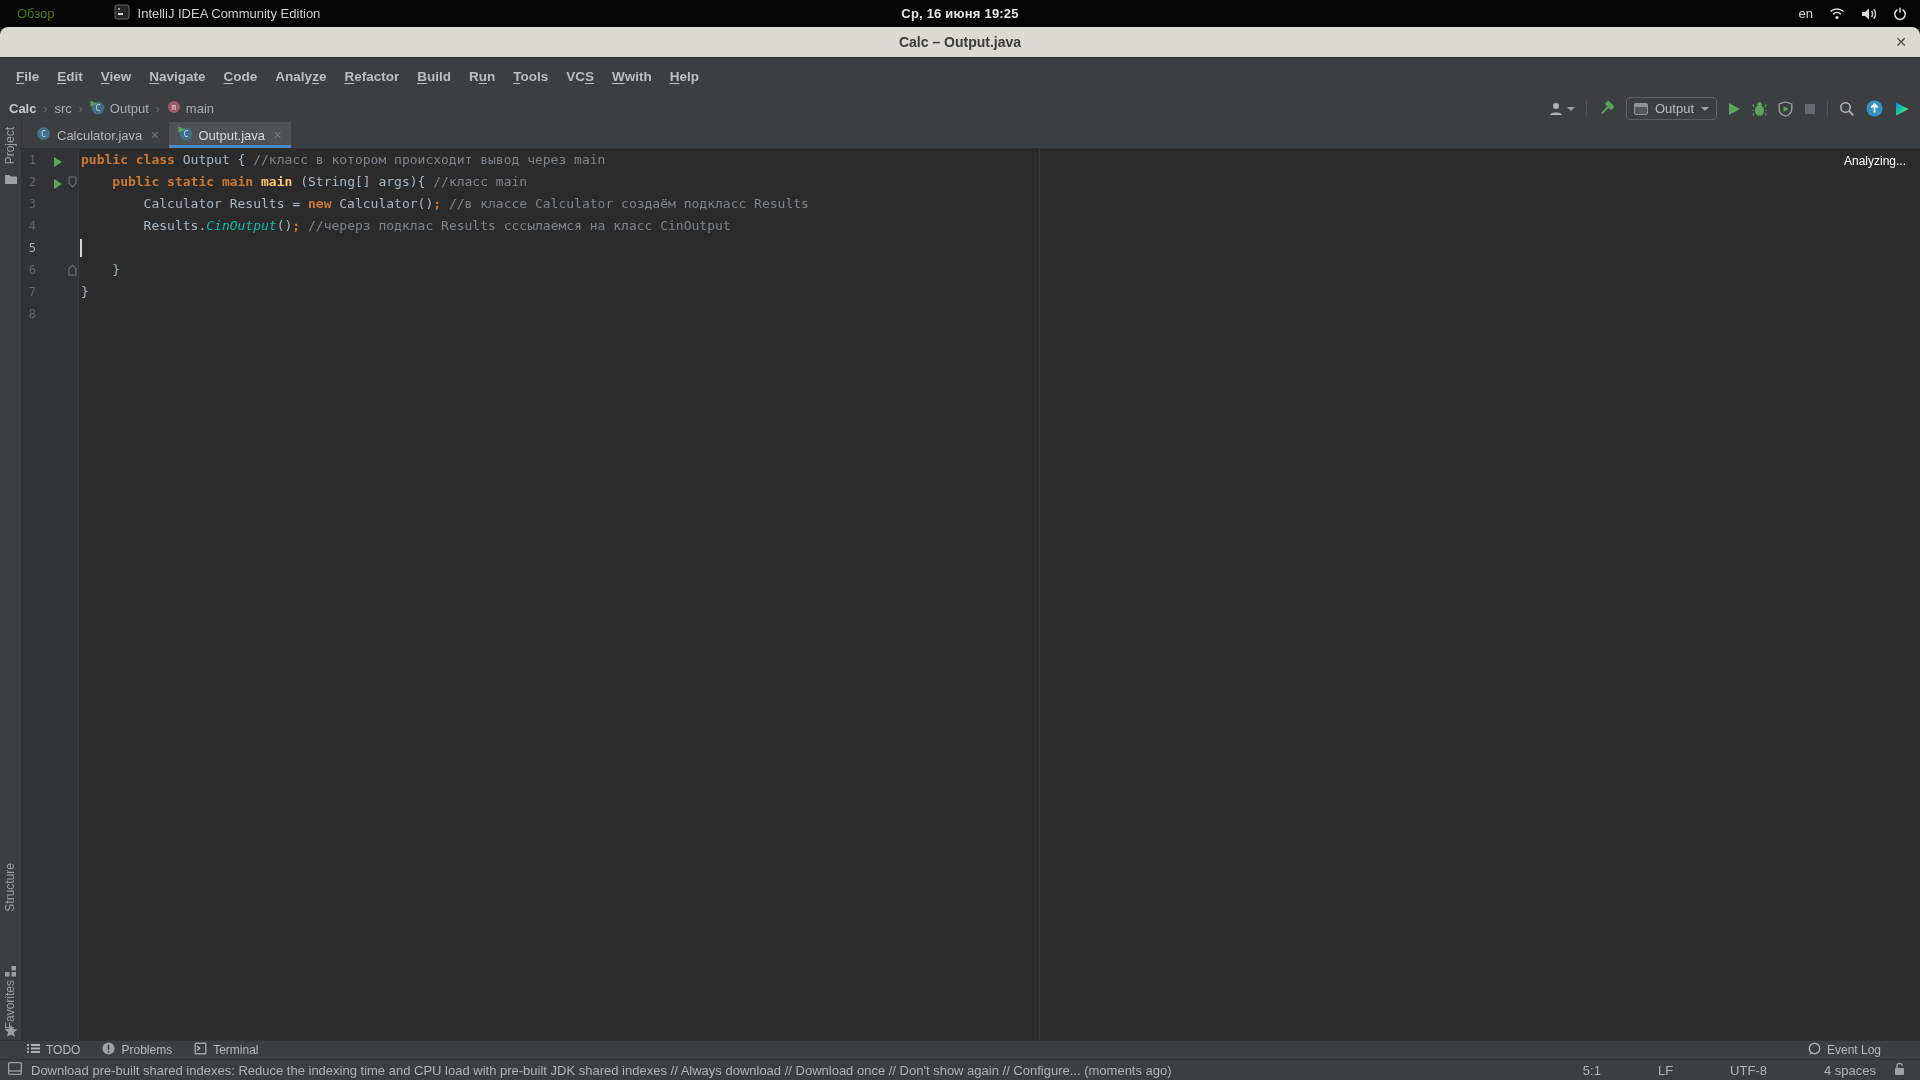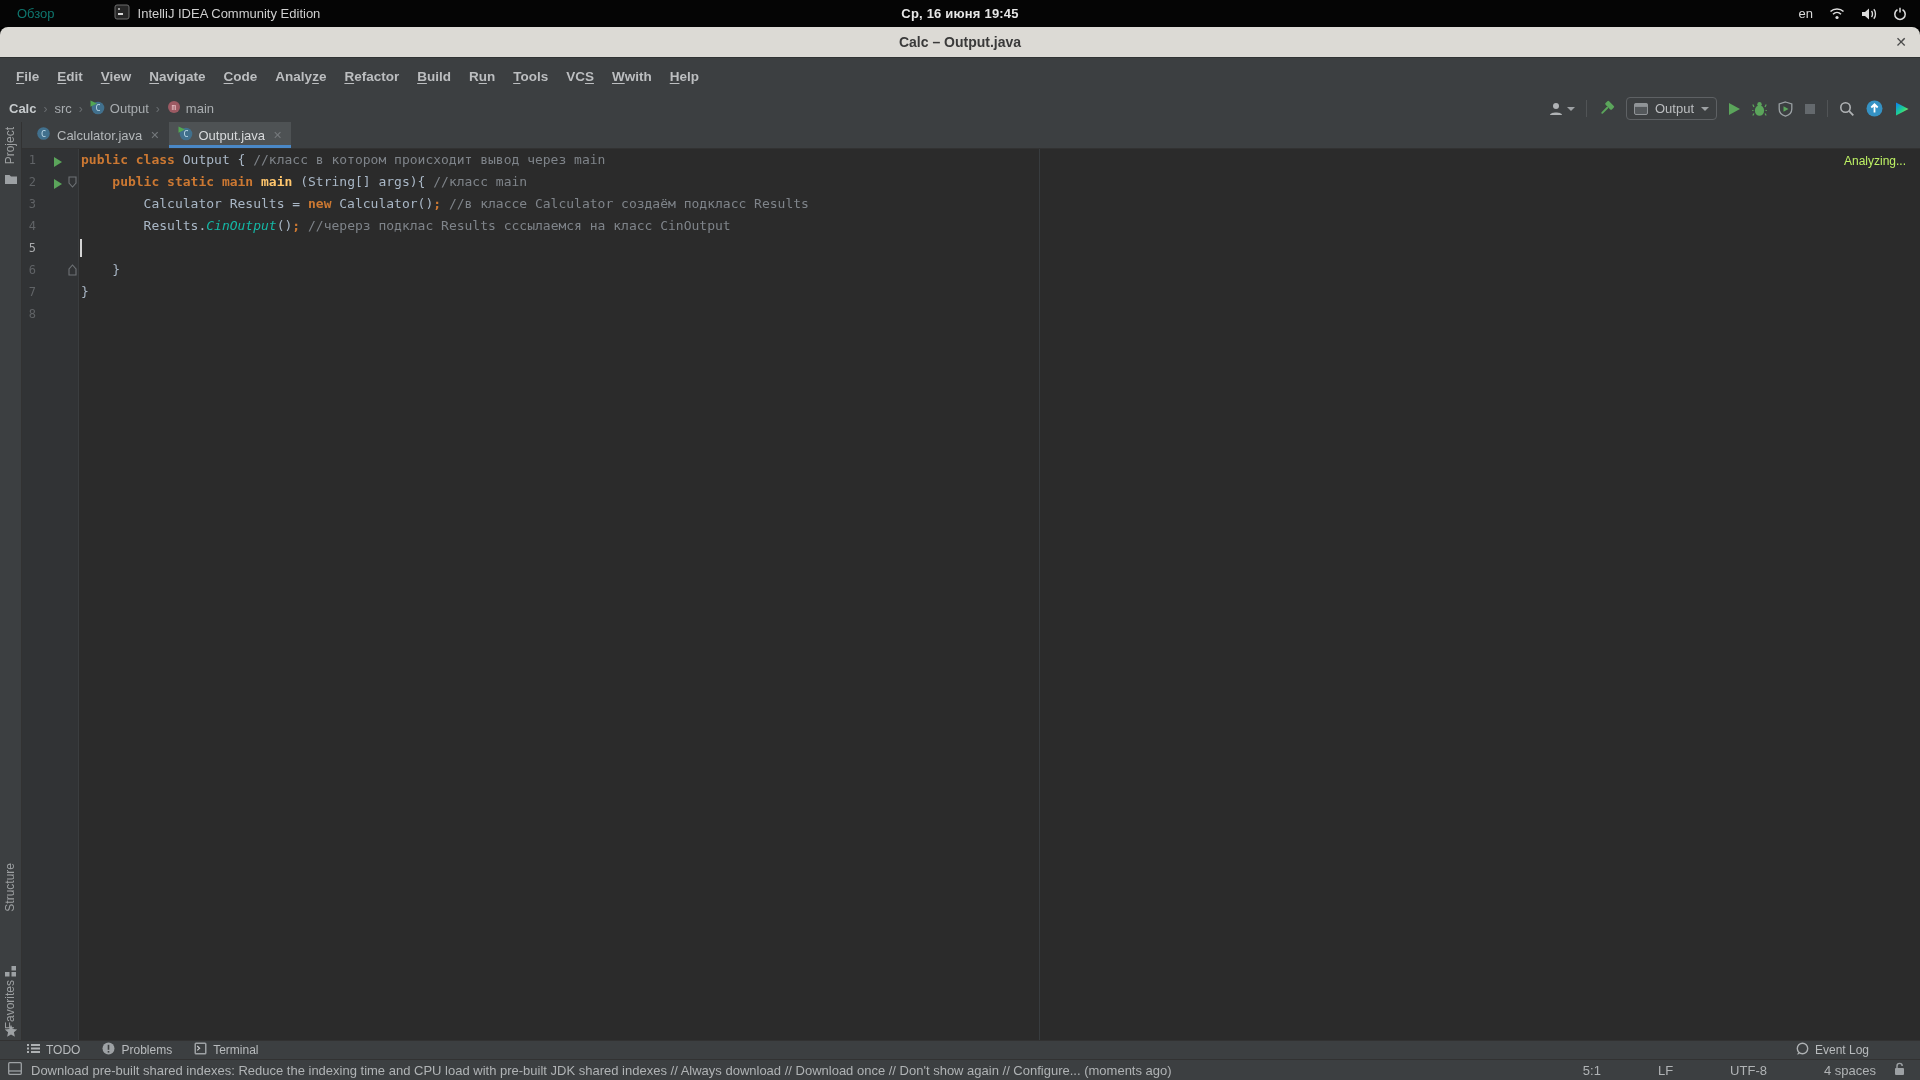--- a/index.html
+++ b/index.html
@@ -2,21 +2,21 @@
 <html><head>
 <meta charset="utf-8">
 <style>
   html,body{margin:0;padding:0;background:#000;}
   body{width:1920px;height:1080px;position:relative;overflow:hidden;
        font-family:"Liberation Sans",sans-serif;-webkit-font-smoothing:antialiased;}
 
   
   .gnome-bar{position:absolute;top:0;left:0;width:1920px;height:27px;background:#050505;
              color:#d9d9d9;font-size:13px;display:flex;align-items:center;}
-  .activities{padding:0 17px;height:100%;display:flex;align-items:center;color:#0f766e;justify-content:flex-end;}
+  .activities{padding:0 17px;height:100%;display:flex;align-items:center;color:#4d7c0f;justify-content:flex-end;}
   .app-indicator{display:flex;align-items:center;gap:8px;margin-left:42px;color:#cfcfcf;}
   .gnome-clock{position:absolute;left:50%;transform:translateX(-50%);font-weight:bold;color:#e6e6e6;letter-spacing:.2px;}
   .gnome-right{margin-left:auto;display:flex;align-items:center;gap:16px;padding-right:13px;}
   .gnome-right svg{display:block;}
 
   
   .titlebar{position:absolute;top:27px;left:0;width:1920px;height:30px;background:#dcdad5;
             border-radius:8px 8px 0 0;display:flex;align-items:center;justify-content:center;
             color:#3a3a3a;font-weight:bold;font-size:14px;}
   .win-close{position:absolute;right:13px;top:0;height:30px;display:flex;align-items:center;
@@ -66,25 +66,25 @@
   .gut-ico{position:absolute;}
   .code-pane{position:absolute;left:57px;top:0;right:0;bottom:0;}
   .code-line{height:22px;line-height:22px;white-space:pre;padding-left:2px;color:#a9b7c6;}
   .tk-kw{color:#cc7832;font-weight:bold;}
   .tk-pl{color:#a9b7c6;}
   .tk-cm{color:#7f848a;}
   .tk-fn{color:#ffc66d;font-weight:bold;}
   .tk-it{color:#14b8a6;font-style:italic;}
   .caret{position:absolute;left:58px;width:2px;height:18px;background:#d4d4d4;}
   .margin-guide{position:absolute;left:1017px;top:0;bottom:0;width:1px;background:#383c3f;}
-  .analyzing{position:absolute;top:5px;right:14px;color:#bef264;font-family:"Liberation Sans",sans-serif;font-size:12px;}
+  .analyzing{position:absolute;top:5px;right:14px;color:#ffffff;font-family:"Liberation Sans",sans-serif;font-size:12px;}
 
   
   .bottombar{position:absolute;left:0;right:0;bottom:21px;height:19px;background:#3c3f41;border-top:1px solid #323232;
-             display:flex;align-items:center;font-size:12px;color:#b8bbbd;padding:0 24px 0 27px;box-sizing:border-box;gap:22px;}
+             display:flex;align-items:center;font-size:12px;color:#b8bbbd;padding:0 12px 0 27px;box-sizing:border-box;gap:22px;}
   .bb-item{display:flex;align-items:center;gap:6px;}
   .event-log{margin-left:auto;margin-right:27px;display:flex;align-items:center;gap:6px;}
 
   .statusbar{position:absolute;left:0;right:0;bottom:0;height:21px;background:#3c3f41;border-top:1px solid #323232;
              display:flex;align-items:center;font-size:13px;color:#b0b3b5;padding:0 14px 0 8px;box-sizing:border-box;gap:9px;}
   .status-right{margin-left:auto;display:flex;align-items:center;gap:17px;}
   .sb-widget{white-space:nowrap;padding-left:40px;}
   svg{flex:none;}
 </style>
 </head>
@@ -97,21 +97,21 @@
   <div class="app-indicator">
     <span>
       <svg width="16" height="16" viewBox="0 0 16 16">
           <rect x="1" y="1" width="14" height="14" rx="2" fill="#262626" stroke="#6d6d6d" stroke-width="1"></rect>
           <rect x="4" y="9" width="5" height="2" fill="#d8d8d8"></rect>
           <rect x="4" y="4" width="2" height="2" fill="#9a9a9a"></rect>
         </svg>
     </span>
     <span>IntelliJ IDEA Community Edition</span>
   </div>
-  <div class="gnome-clock">Ср, 16 июня  19:45</div>
+  <div class="gnome-clock">Ср, 16 июня  19:25</div>
   <div class="gnome-right">
     <span>en</span>
     <span>
       <svg width="16" height="13" viewBox="0 0 16 13">
           <path d="M1.5 4.5 C5 1 11 1 14.5 4.5" fill="none" stroke="#dcdcdc" stroke-width="1.5"></path>
           <path d="M4 7.2 C6.3 5 9.7 5 12 7.2" fill="none" stroke="#dcdcdc" stroke-width="1.5"></path>
           <circle cx="8" cy="10.5" r="1.6" fill="#dcdcdc"></circle>
         </svg>
     </span>
     <span>

